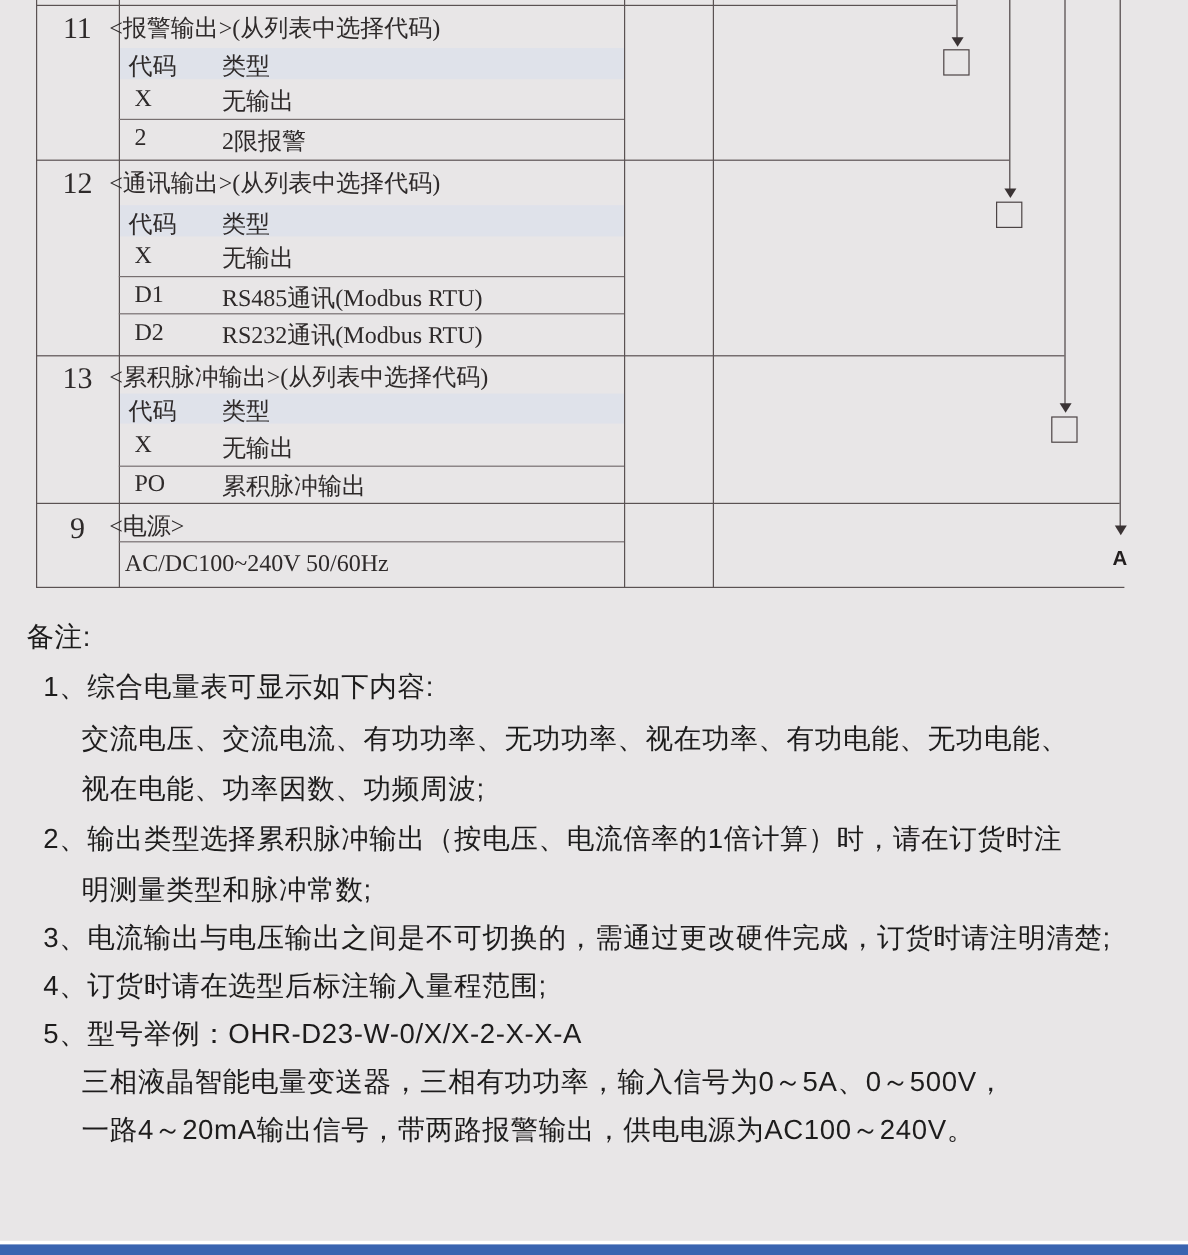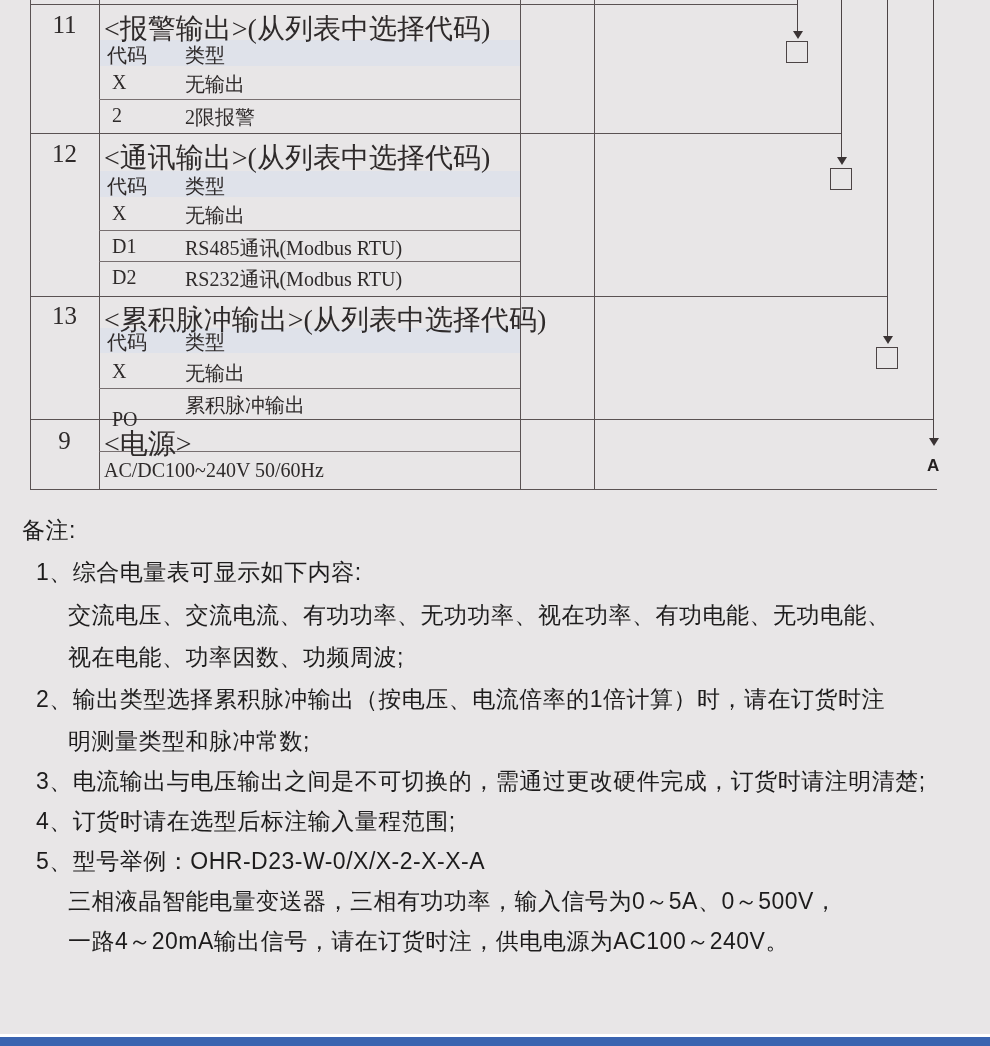--- a/index.html
+++ b/index.html
@@ -11,21 +11,21 @@
   }
   .paper { position:absolute; left:0; top:0; width:990px; height:1034px; background:#e8e6e7; }
   
   .vline { position:absolute; width:1px; background:#5a5253; }
   .hline { position:absolute; height:1px; background:#5a5253; }
   .hline.sub { background:#776f70; }
   
   .band { position:absolute; left:100px; width:420px; background:#dfe2ea; }
   
   .tnum { position:absolute; font-size:25px; width:69px; left:30px; text-align:center; }
-  .ttitle { position:absolute; left:104px; font-size:28px; white-space:nowrap; }
+  .ttitle { position:absolute; left:91px; font-size:20px; white-space:nowrap; }
   .tcode-h { position:absolute; left:107px; font-size:20px; }
   .ttype-h { position:absolute; left:185px; font-size:20px; }
   .tcode { position:absolute; left:112px; font-size:20px; }
   .ttype { position:absolute; left:185px; font-size:20px; white-space:nowrap; }
   .tvalue { position:absolute; left:104px; font-size:20px; white-space:nowrap; }
   
   .drop { position:absolute; width:1px; background:#4c4445; }
   .arrow { position:absolute; width:0; height:0;
            border-left:5px solid transparent; border-right:5px solid transparent;
            border-top:8px solid #3a3334; }
@@ -85,21 +85,21 @@
   <div class="ttype" style="top:235px;font-family:Liberation Serif, serif;">RS485通讯(Modbus RTU)</div>
   <div class="tcode" style="top:266px;">D2</div>
   <div class="ttype" style="top:266px;">RS232通讯(Modbus RTU)</div>
 
   <div class="tnum" style="top:302px;">13</div>
   <div class="ttitle" style="top:301px;">&lt;累积脉冲输出&gt;(从列表中选择代码)</div>
   <div class="tcode-h" style="top:329px;">代码</div>
   <div class="ttype-h" style="top:329px;">类型</div>
   <div class="tcode" style="top:360px;">X</div>
   <div class="ttype" style="top:360px;">无输出</div>
-  <div class="tcode" style="top:392px;margin-top:16px;">PO</div>
+  <div class="tcode" style="top:392px;">PO</div>
   <div class="ttype" style="top:392px;">累积脉冲输出</div>
 
   <div class="tnum" style="top:427px;">9</div>
   <div class="ttitle" style="top:425px;">&lt;电源&gt;</div>
   <div class="tvalue" style="top:459px;">AC/DC100~240V  50/60Hz</div>
 
   <div class="drop" style="left:797px; top:0; height:36px;"></div>
   <div class="drop" style="left:841px; top:0; height:162px;"></div>
   <div class="drop" style="left:887px; top:0; height:341px;"></div>
   <div class="drop" style="left:933px; top:0; height:443px;"></div>
@@ -118,16 +118,16 @@
   <div class="note ind0" style="top:515px;">备注:</div>
   <div class="note ind1" style="top:557px;">1、综合电量表可显示如下内容:</div>
   <div class="note ind2" style="top:600px;">交流电压、交流电流、有功功率、无功功率、视在功率、有功电能、无功电能、</div>
   <div class="note ind2" style="top:642px;">视在电能、功率因数、功频周波;</div>
   <div class="note ind1" style="top:684px;">2、输出类型选择累积脉冲输出（按电压、电流倍率的1倍计算）时，请在订货时注</div>
   <div class="note ind2" style="top:726px;">明测量类型和脉冲常数;</div>
   <div class="note ind1" style="top:766px;">3、电流输出与电压输出之间是不可切换的，需通过更改硬件完成，订货时请注明清楚;</div>
   <div class="note ind1" style="top:806px;">4、订货时请在选型后标注输入量程范围;</div>
   <div class="note ind1" style="top:846px;">5、型号举例：OHR-D23-W-0/X/X-2-X-X-A</div>
   <div class="note ind2" style="top:886px;">三相液晶智能电量变送器，三相有功功率，输入信号为0～5A、0～500V，</div>
-  <div class="note ind2" style="top:926px;">一路4～20mA输出信号，请在订货时注，供电电源为AC100～240V。</div>
+  <div class="note ind2" style="top:926px;">一路4～20mA输出信号，带两路报警输出，供电电源为AC100～240V。</div>
 
   <div class="footer-bar"></div>
 </div>
 
 </body></html>

